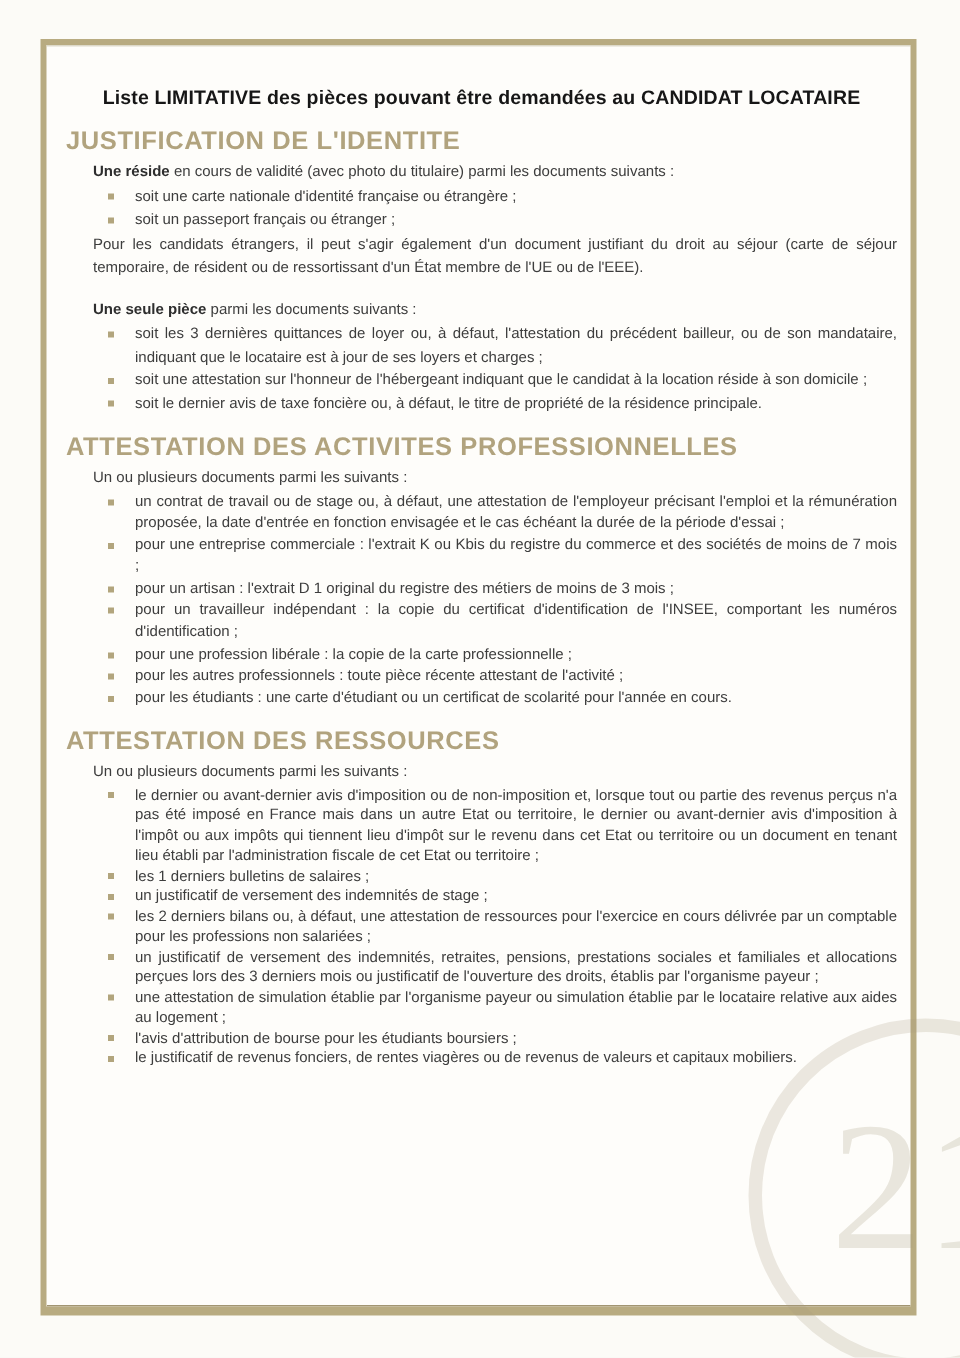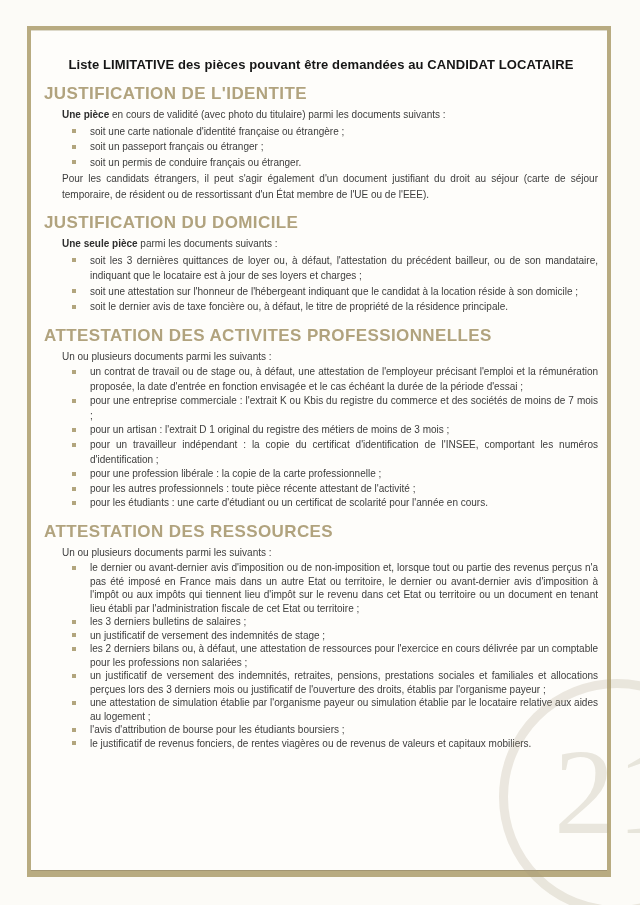--- a/index.html
+++ b/index.html
@@ -85,31 +85,29 @@
 </head>
 <body>
 
 <div class="page">
   <div class="frame"></div>
   <div class="content">
     <h1 class="doc-title">Liste LIMITATIVE des pièces pouvant être demandées au CANDIDAT LOCATAIRE</h1>
     <div id="sections">
   <section class="section">
     <h2 class="sec-heading">JUSTIFICATION DE L'IDENTITE</h2>
-    <p class="sec-intro"><strong class="intro-strong">Une pièce</strong><span class="intro-rest"> en cours de validité (avec photo du titulaire) parmi les documents suivants :</span></p>
+    <p class="sec-intro"><strong class="intro-strong">Une réside</strong><span class="intro-rest"> en cours de validité (avec photo du titulaire) parmi les documents suivants :</span></p>
     <ul class="sec-list">
             <li>soit une carte nationale d'identité française ou étrangère ;</li>
             <li>soit un passeport français ou étranger ;</li>
-            <li>soit un permis de conduire français ou étranger.</li>
           </ul>
     <p class="sec-note">Pour les candidats étrangers, il peut s'agir également d'un document justifiant du droit au séjour (carte de séjour temporaire, de résident ou de ressortissant d'un État membre de l'UE ou de l'EEE).</p>
   </section>
 
   <section class="section">
-    <h2 class="sec-heading">JUSTIFICATION DU DOMICILE</h2>
     <p class="sec-intro"><strong class="intro-strong">Une seule pièce</strong><span class="intro-rest"> parmi les documents suivants :</span></p>
     <ul class="sec-list">
             <li>soit les 3 dernières quittances de loyer ou, à défaut, l'attestation du précédent bailleur, ou de son mandataire, indiquant que le locataire est à jour de ses loyers et charges ;</li>
             <li>soit une attestation sur l'honneur de l'hébergeant indiquant que le candidat à la location réside à son domicile ;</li>
             <li>soit le dernier avis de taxe foncière ou, à défaut, le titre de propriété de la résidence principale.</li>
           </ul>
 
   </section>
 
   <section class="section">
@@ -125,21 +123,21 @@
             <li>pour les étudiants : une carte d'étudiant ou un certificat de scolarité pour l'année en cours.</li>
           </ul>
 
   </section>
 
   <section class="section">
     <h2 class="sec-heading">ATTESTATION DES RESSOURCES</h2>
     <p class="sec-intro"><strong class="intro-strong"></strong><span class="intro-rest">Un ou plusieurs documents parmi les suivants :</span></p>
     <ul class="sec-list">
             <li>le dernier ou avant-dernier avis d'imposition ou de non-imposition et, lorsque tout ou partie des revenus perçus n'a pas été imposé en France mais dans un autre Etat ou territoire, le dernier ou avant-dernier avis d'imposition à l'impôt ou aux impôts qui tiennent lieu d'impôt sur le revenu dans cet Etat ou territoire ou un document en tenant lieu établi par l'administration fiscale de cet Etat ou territoire ;</li>
-            <li>les 3 derniers bulletins de salaires ;</li>
+            <li>les 1 derniers bulletins de salaires ;</li>
             <li>un justificatif de versement des indemnités de stage ;</li>
             <li>les 2 derniers bilans ou, à défaut, une attestation de ressources pour l'exercice en cours délivrée par un comptable pour les professions non salariées ;</li>
             <li>un justificatif de versement des indemnités, retraites, pensions, prestations sociales et familiales et allocations perçues lors des 3 derniers mois ou justificatif de l'ouverture des droits, établis par l'organisme payeur ;</li>
             <li>une attestation de simulation établie par l'organisme payeur ou simulation établie par le locataire relative aux aides au logement ;</li>
             <li>l'avis d'attribution de bourse pour les étudiants boursiers ;</li>
             <li>le justificatif de revenus fonciers, de rentes viagères ou de revenus de valeurs et capitaux mobiliers.</li>
           </ul>
 
   </section>
 </div>

